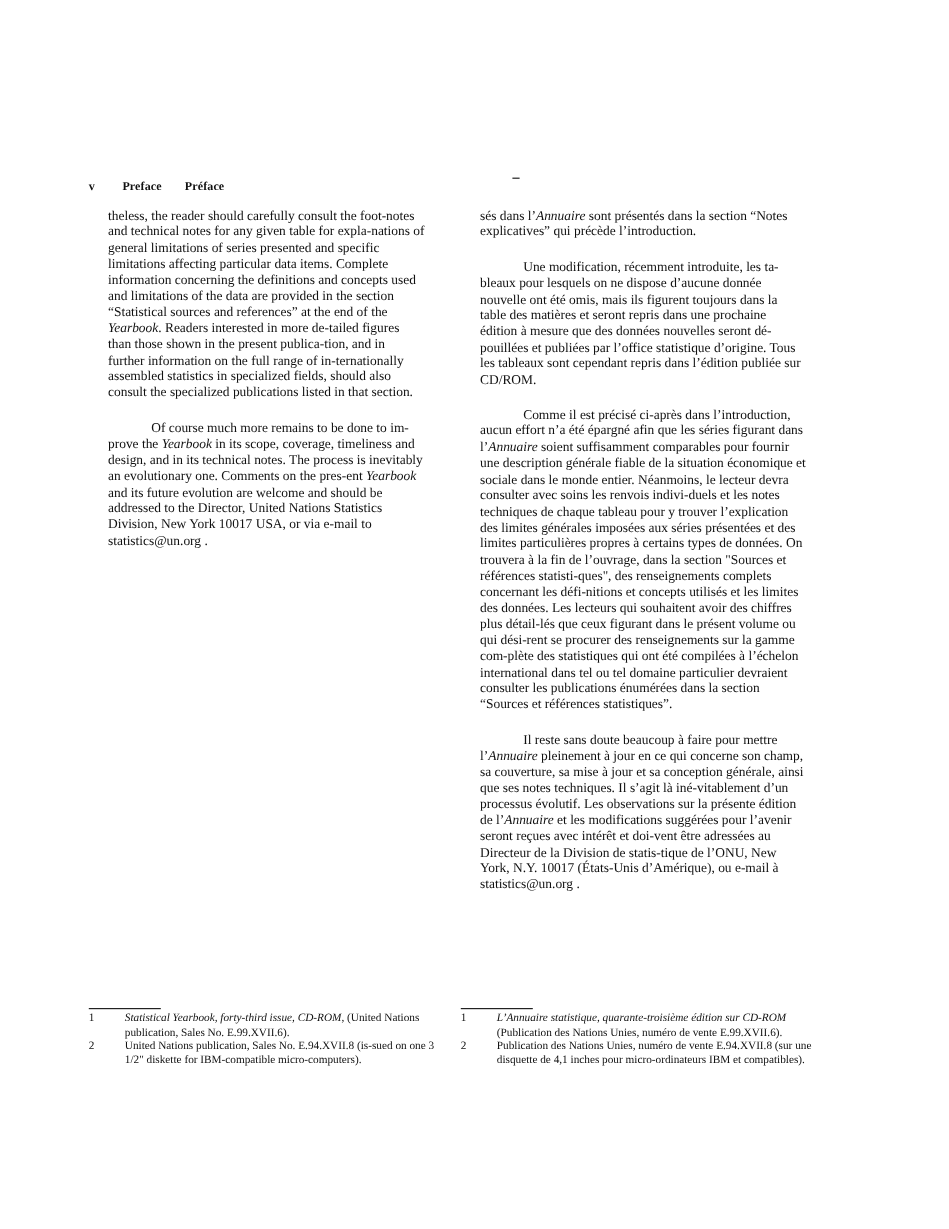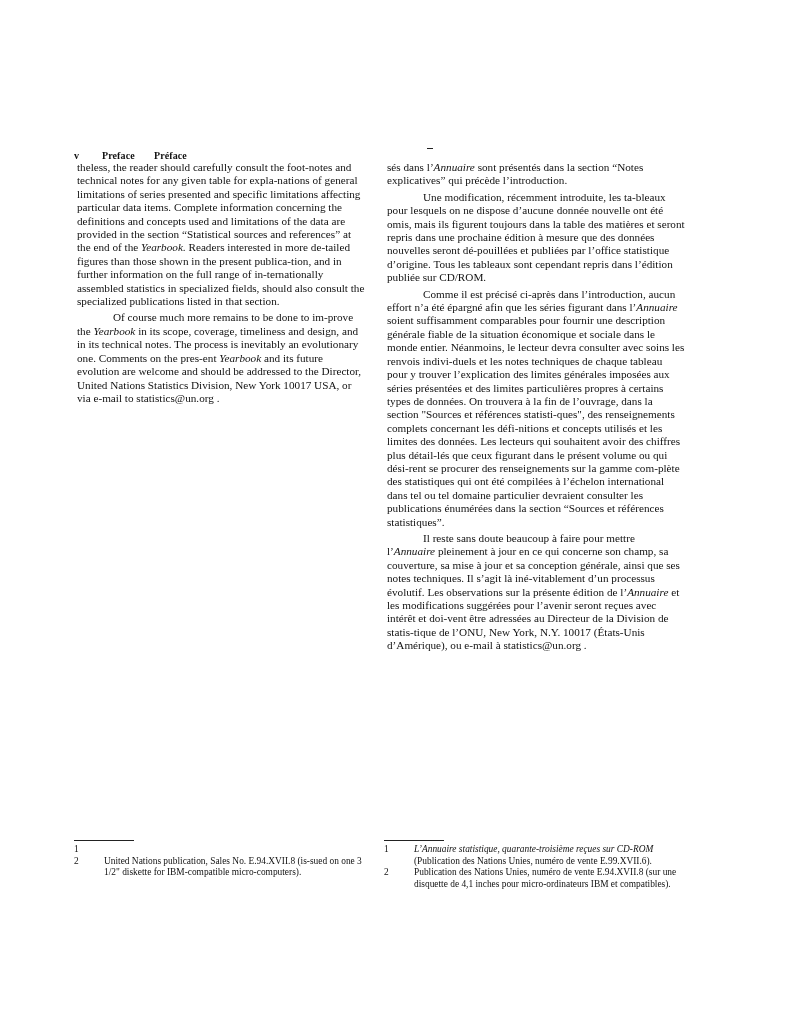--- a/index.html
+++ b/index.html
@@ -15,21 +15,21 @@
   .running-head span { display: inline-block; }
   .running-head .pg { width: 28px; }
   .running-head .t1 { width: 52px; }
   .col {
     position: absolute; top: 158px;
     font-size: 11.2px; line-height: 13.4px;
     text-align: left;
   }
   .col-left { left: 74px; width: 296px; }
   .col-right { left: 384px; width: 304px; }
-  .col p { margin: 3px; }
+  .col p { margin: 16px; }
   .col p.indent { text-indent: 36px; }
   .col i { font-style: italic; }
   .dash-mark {
     position: absolute; left: 427px; top: 148px; width: 6px; height: 1px; background: #222;
   }
   .fn-block {
     position: absolute; top: 840px; font-size: 9.4px; line-height: 11.6px;
   }
   .fn-left { left: 74px; width: 300px; }
   .fn-right { left: 384px; width: 310px; }
@@ -56,32 +56,33 @@
     <p class="indent"><span>Une modification, récemment introduite, les ta-bleaux pour lesquels on ne dispose d’aucune donnée nouvelle ont été omis, mais ils figurent toujours dans la table des matières et seront repris dans une prochaine édition à mesure que des données nouvelles seront dé-pouillées et publiées par l’office statistique d’origine. Tous les tableaux sont cependant repris dans l’édition publiée sur CD/ROM.</span></p>
     <p class="indent"><span>Comme il est précisé ci-après dans l’introduction, aucun effort n’a été épargné afin que les séries figurant dans l’</span><i>Annuaire</i><span> soient suffisamment comparables pour fournir une description générale fiable de la situation économique et sociale dans le monde entier. Néanmoins, le lecteur devra consulter avec soins les renvois indivi-duels et les notes techniques de chaque tableau pour y trouver l’explication des limites générales imposées aux séries présentées et des limites particulières propres à certains types de données. On trouvera à la fin de l’ouvrage, dans la section "Sources et références statisti-ques", des renseignements complets concernant les défi-nitions et concepts utilisés et les limites des données. Les lecteurs qui souhaitent avoir des chiffres plus détail-lés que ceux figurant dans le présent volume ou qui dési-rent se procurer des renseignements sur la gamme com-plète des statistiques qui ont été compilées à l’échelon international dans tel ou tel domaine particulier devraient consulter les publications énumérées dans la section “Sources et références statistiques”.</span></p>
     <p class="indent"><span>Il reste sans doute beaucoup à faire pour mettre l’</span><i>Annuaire</i><span> pleinement à jour en ce qui concerne son champ, sa couverture, sa mise à jour et sa conception générale, ainsi que ses notes techniques. Il s’agit là iné-vitablement d’un processus évolutif. Les observations sur la présente édition de l’</span><i>Annuaire</i><span> et les modifications suggérées pour l’avenir seront reçues avec intérêt et doi-vent être adressées au Directeur de la Division de statis-tique de l’ONU, New York, N.Y. 10017 (États-Unis d’Amérique), ou e-mail à statistics@un.org .</span></p>
   </div>
 
 <div class="fn-block fn-left">
   <div class="fn-rule"></div>
   <div>
       <div class="fn">
         <span class="num">1</span>
+        <span class="txt"><i>Statistical Yearbook, forty-third issue, CD-ROM</i><span>, (United Nations publication, Sales No. E.99.XVII.6).</span></span>
       </div>
       <div class="fn">
         <span class="num">2</span>
         <span class="txt"><span>United Nations publication, Sales No. E.94.XVII.8 (is-sued on one 3 1/2" diskette for IBM-compatible micro-computers).</span></span>
       </div>
     </div>
 </div>
 <div class="fn-block fn-right">
   <div class="fn-rule"></div>
   <div>
       <div class="fn">
         <span class="num">1</span>
-        <span class="txt"><i>L’Annuaire statistique, quarante-troisième reçues sur CD-ROM</i><span> (Publication des Nations Unies, numéro de vente E.99.XVII.6).</span></span>
+        <span class="txt"><i>L’Annuaire statistique, quarante-troisième édition sur CD-ROM</i><span> (Publication des Nations Unies, numéro de vente E.99.XVII.6).</span></span>
       </div>
       <div class="fn">
         <span class="num">2</span>
         <span class="txt"><span>Publication des Nations Unies, numéro de vente E.94.XVII.8 (sur une disquette de 4,1 inches pour micro-ordinateurs IBM et compatibles).</span></span>
       </div>
     </div>
 </div>
 
 </body></html>

